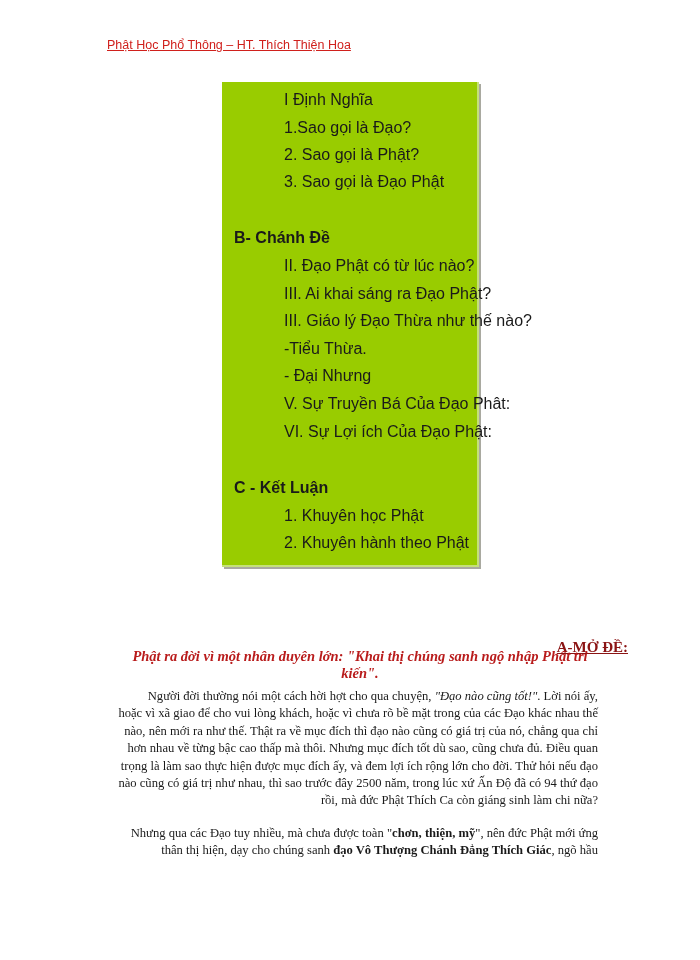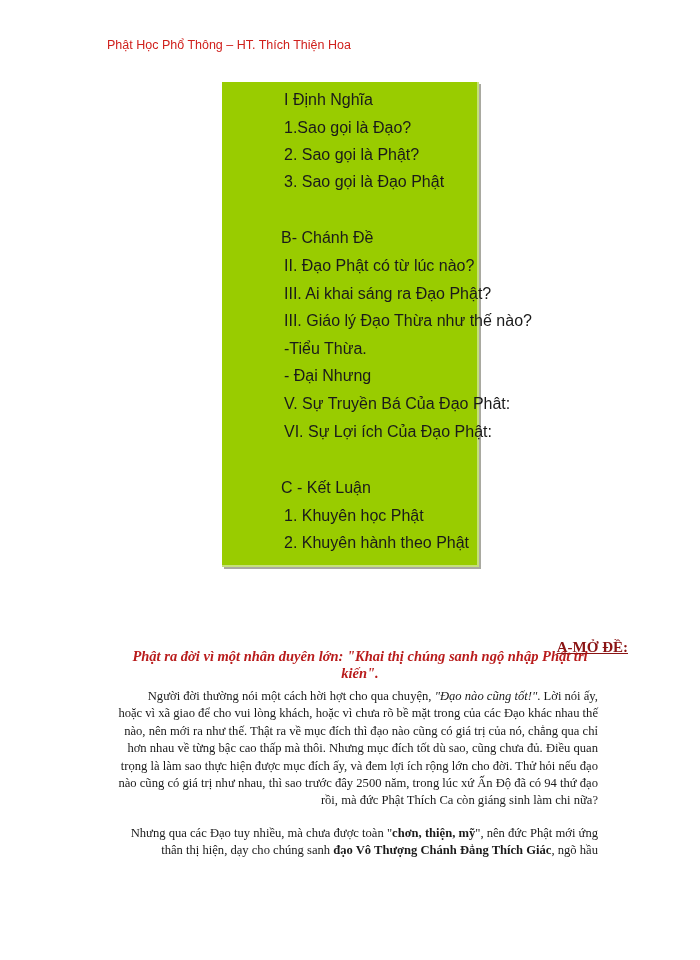--- a/index.html
+++ b/index.html
@@ -1,30 +1,30 @@
 <!DOCTYPE html>
 <html><head>
 <meta charset="utf-8">
 <style>
   html, body { margin: 0; padding: 0; background: #ffffff; }
   body { width: 700px; height: 960px; position: relative; overflow: hidden; }
   .header {
     position: absolute; left: 107px; top: 38px;
-    font-family: "Liberation Sans", sans-serif; font-size: 12.5px; color: #d0201c;
+    font-family: "Liberation Sans", sans-serif; font-size: 12.5px; color: #d0201c; text-decoration: underline;
   }
   .toc-box {
     position: absolute; left: 222px; top: 82px; width: 255px; height: 483px;
     background: #99cc00;
     border-right: 2px solid #c5e07a; border-bottom: 2px solid #c5e07a;
     box-shadow: 2px 2px 0 #a9a9a0;
     font-family: "Liberation Sans", sans-serif; font-size: 16px; color: #1a1a1a;
   }
   .toc-line { position: absolute; white-space: nowrap; }
   .toc-item { left: 62px; }
-  .toc-section { left: 12px; font-weight: normal; margin-left: 47px; }
+  .toc-section { left: 12px; font-weight: bold; }
   .mo-de {
     position: absolute; left: 0; width: 628px; top: 639px; text-align: right;
     font-family: "Liberation Serif", serif; font-size: 15px; font-weight: bold;
     color: #8b1414; text-decoration: underline;
   }
   .subtitle {
     position: absolute; left: 130px; width: 460px; top: 648px; text-align: center;
     font-family: "Liberation Serif", serif; font-size: 14.5px; font-weight: bold; font-style: italic;
     color: #b91c1c; line-height: 17px;
   }

